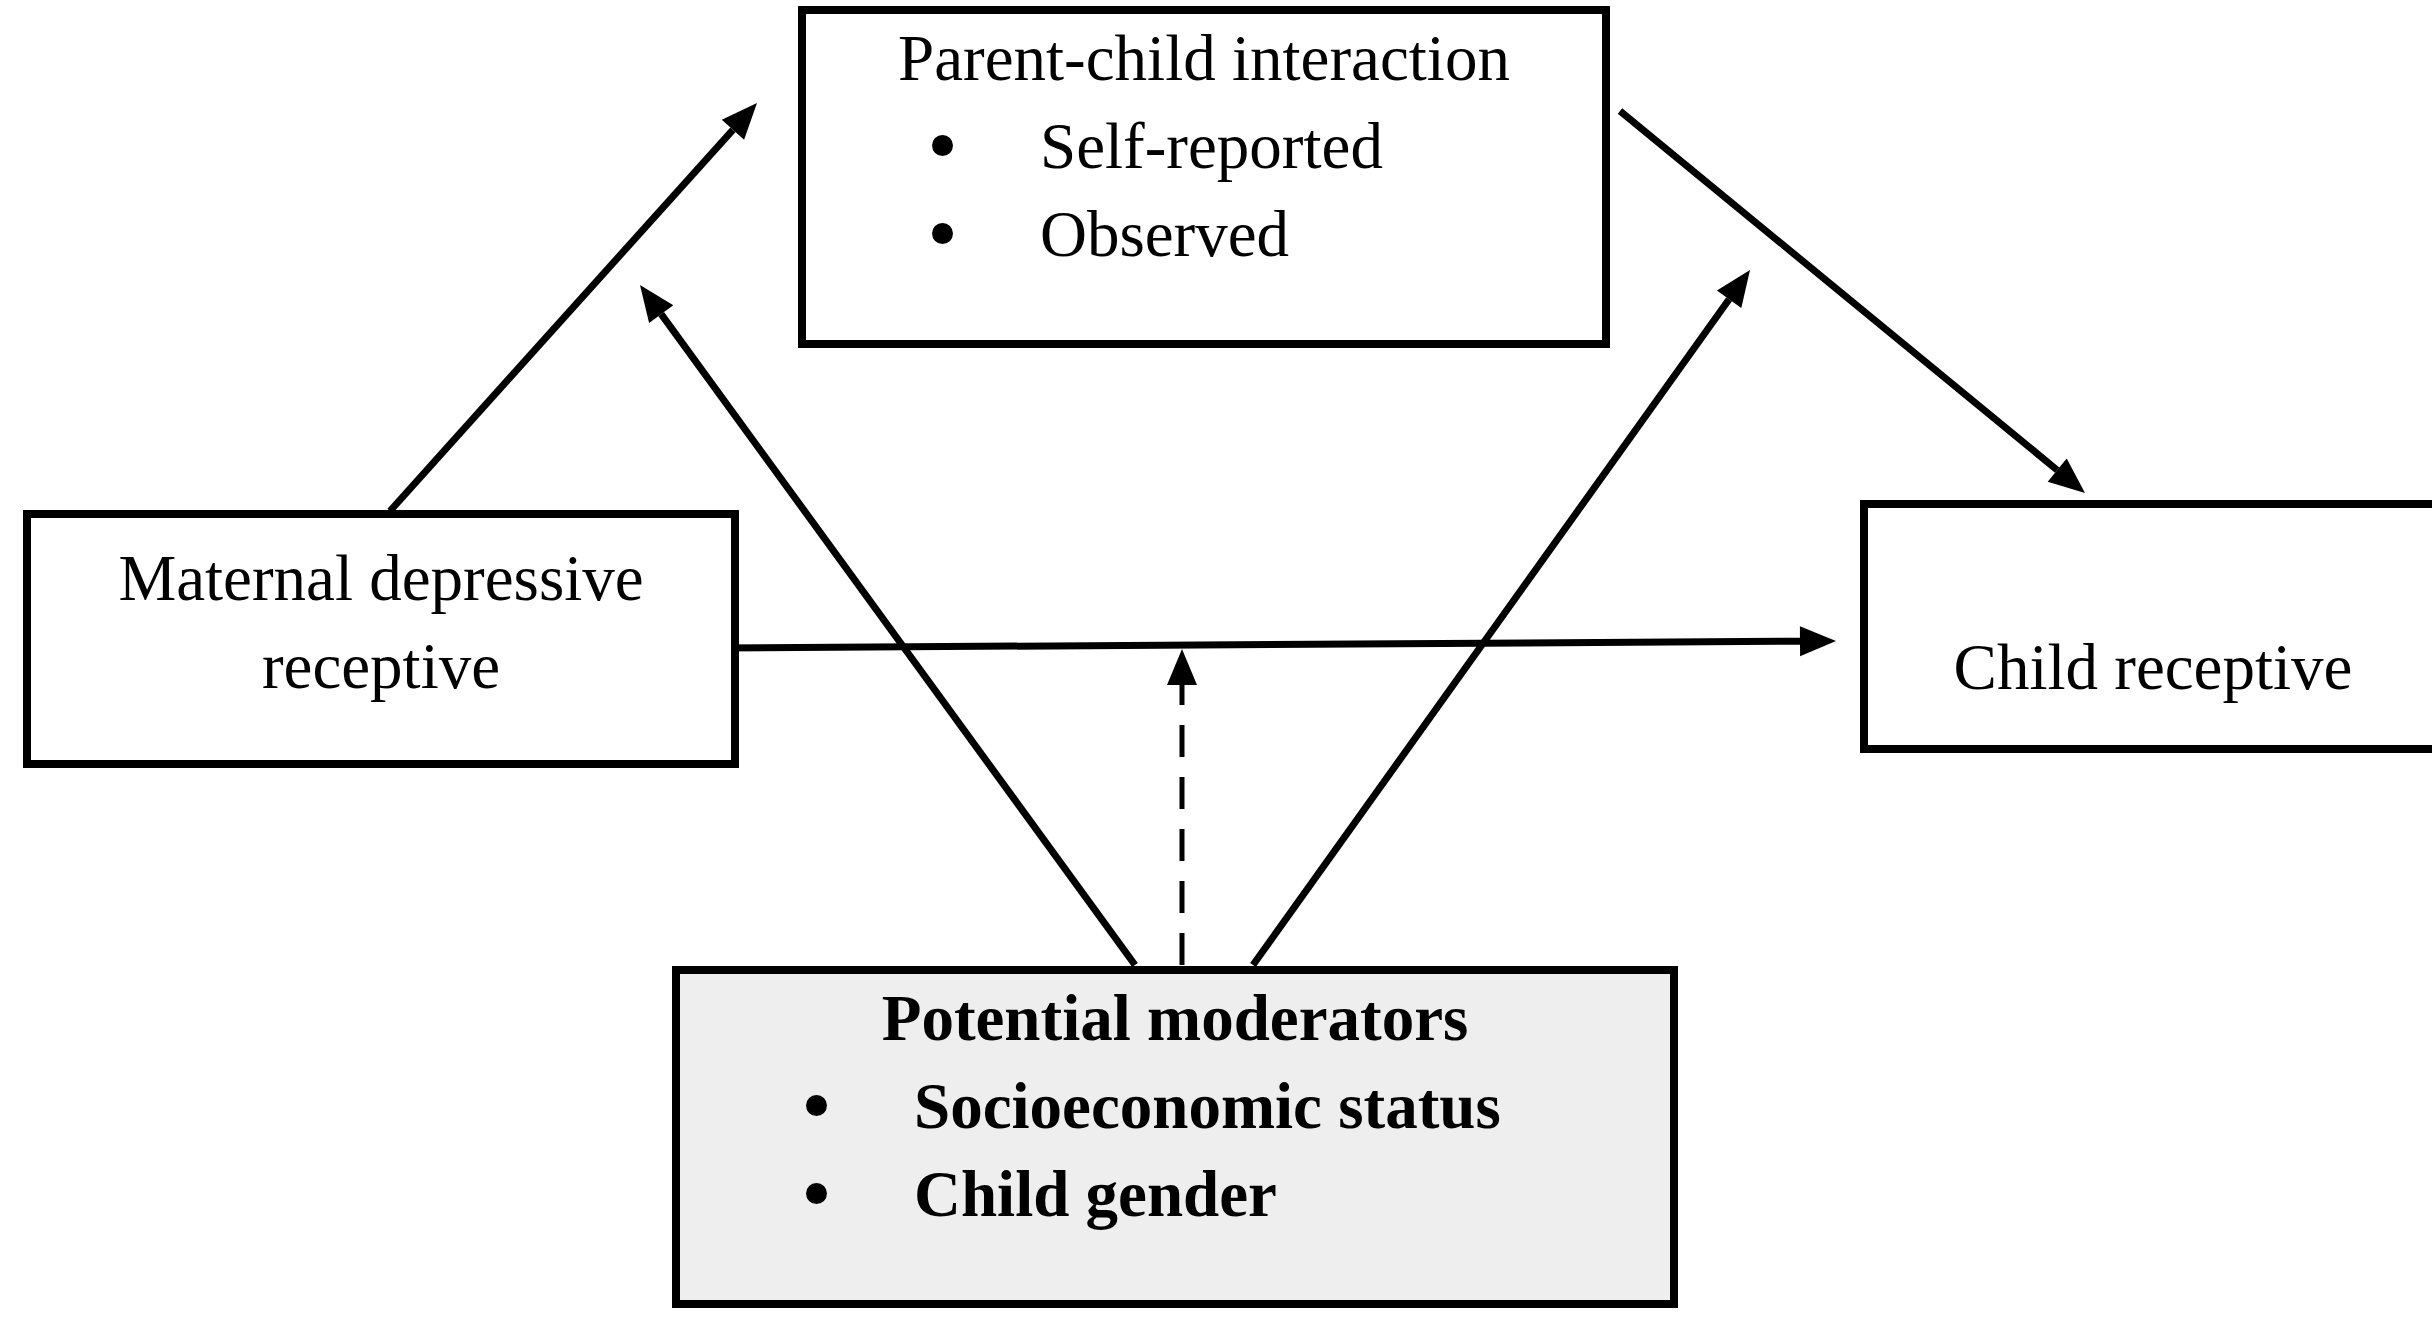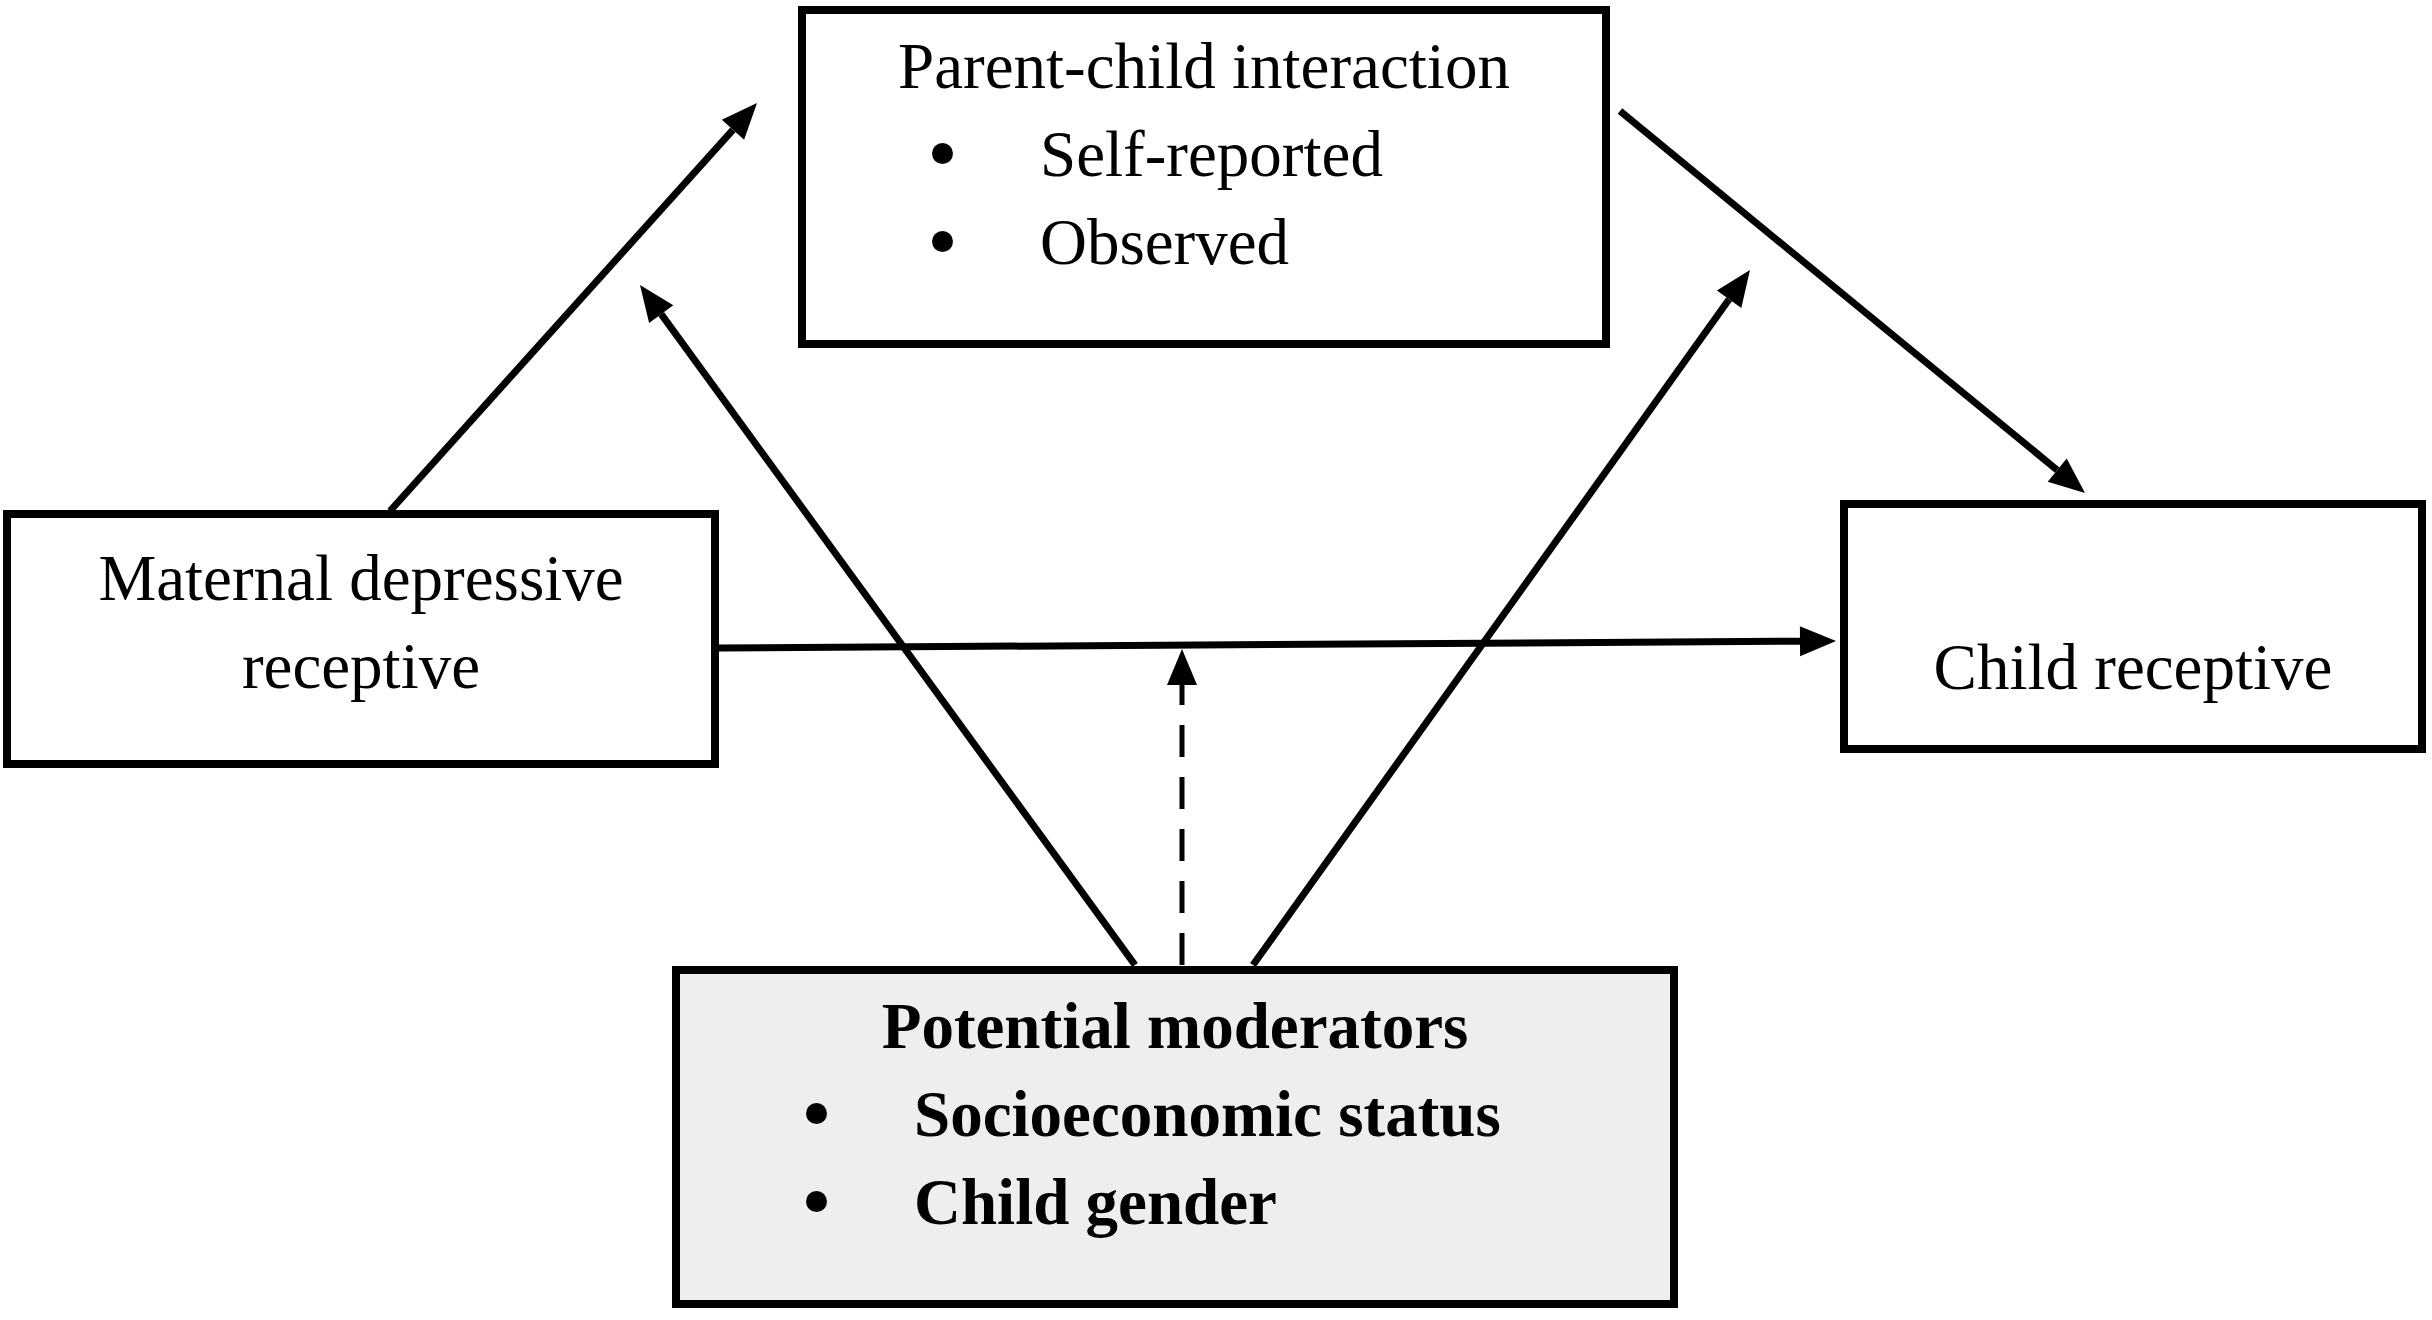--- a/index.html
+++ b/index.html
@@ -31,27 +31,28 @@
     line-height: 88px;
   }
   .node.gray { background: var(--modfill, #eeeeee); }
   .center-lines {
     display: flex;
     flex-direction: column;
     justify-content: center;
     align-items: center;
     text-align: center;
     padding-bottom: 34px;
+    margin-left: 20px;
   }
   .box-title {
     display: block;
     text-align: center;
     white-space: nowrap;
   }
-  .pad-top-sm { padding-top: 8px; }
+  .pad-top-sm { }
   ul.bullets {
     list-style: none;
     margin: 0;
     padding: 0;
   }
   ul.bullets li {
     position: relative;
     padding-left: 234px;
     white-space: nowrap;
   }

